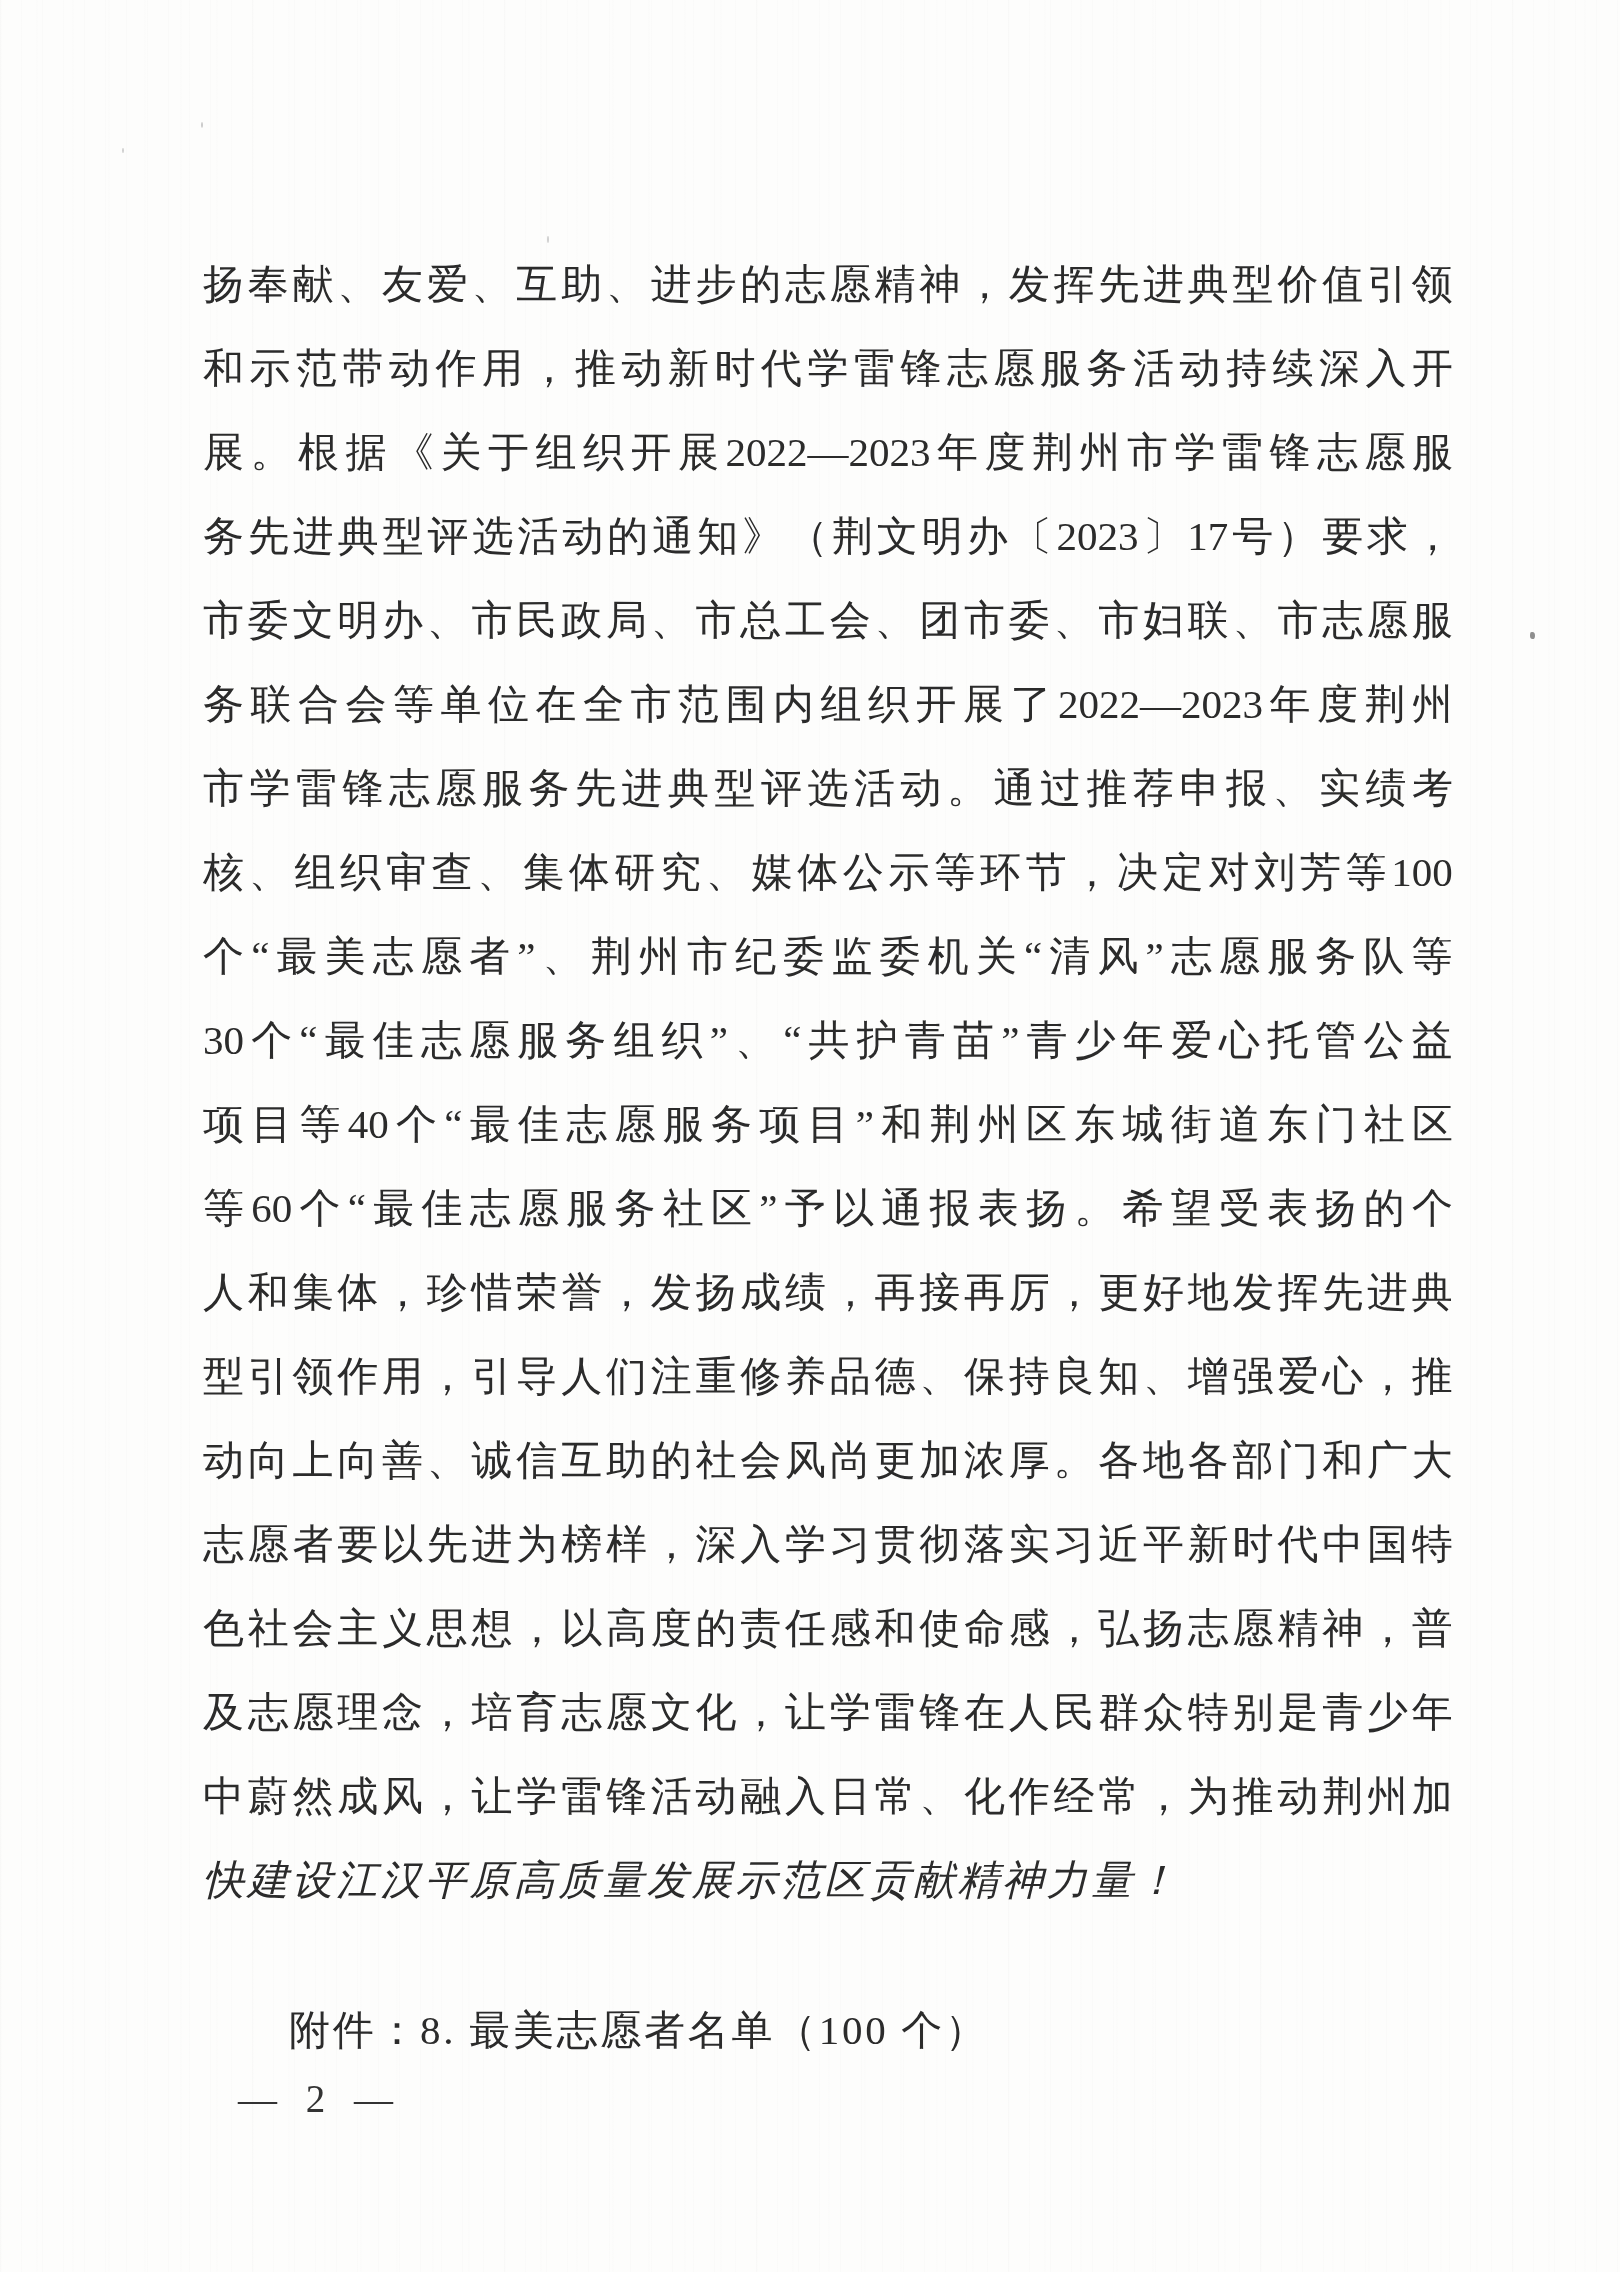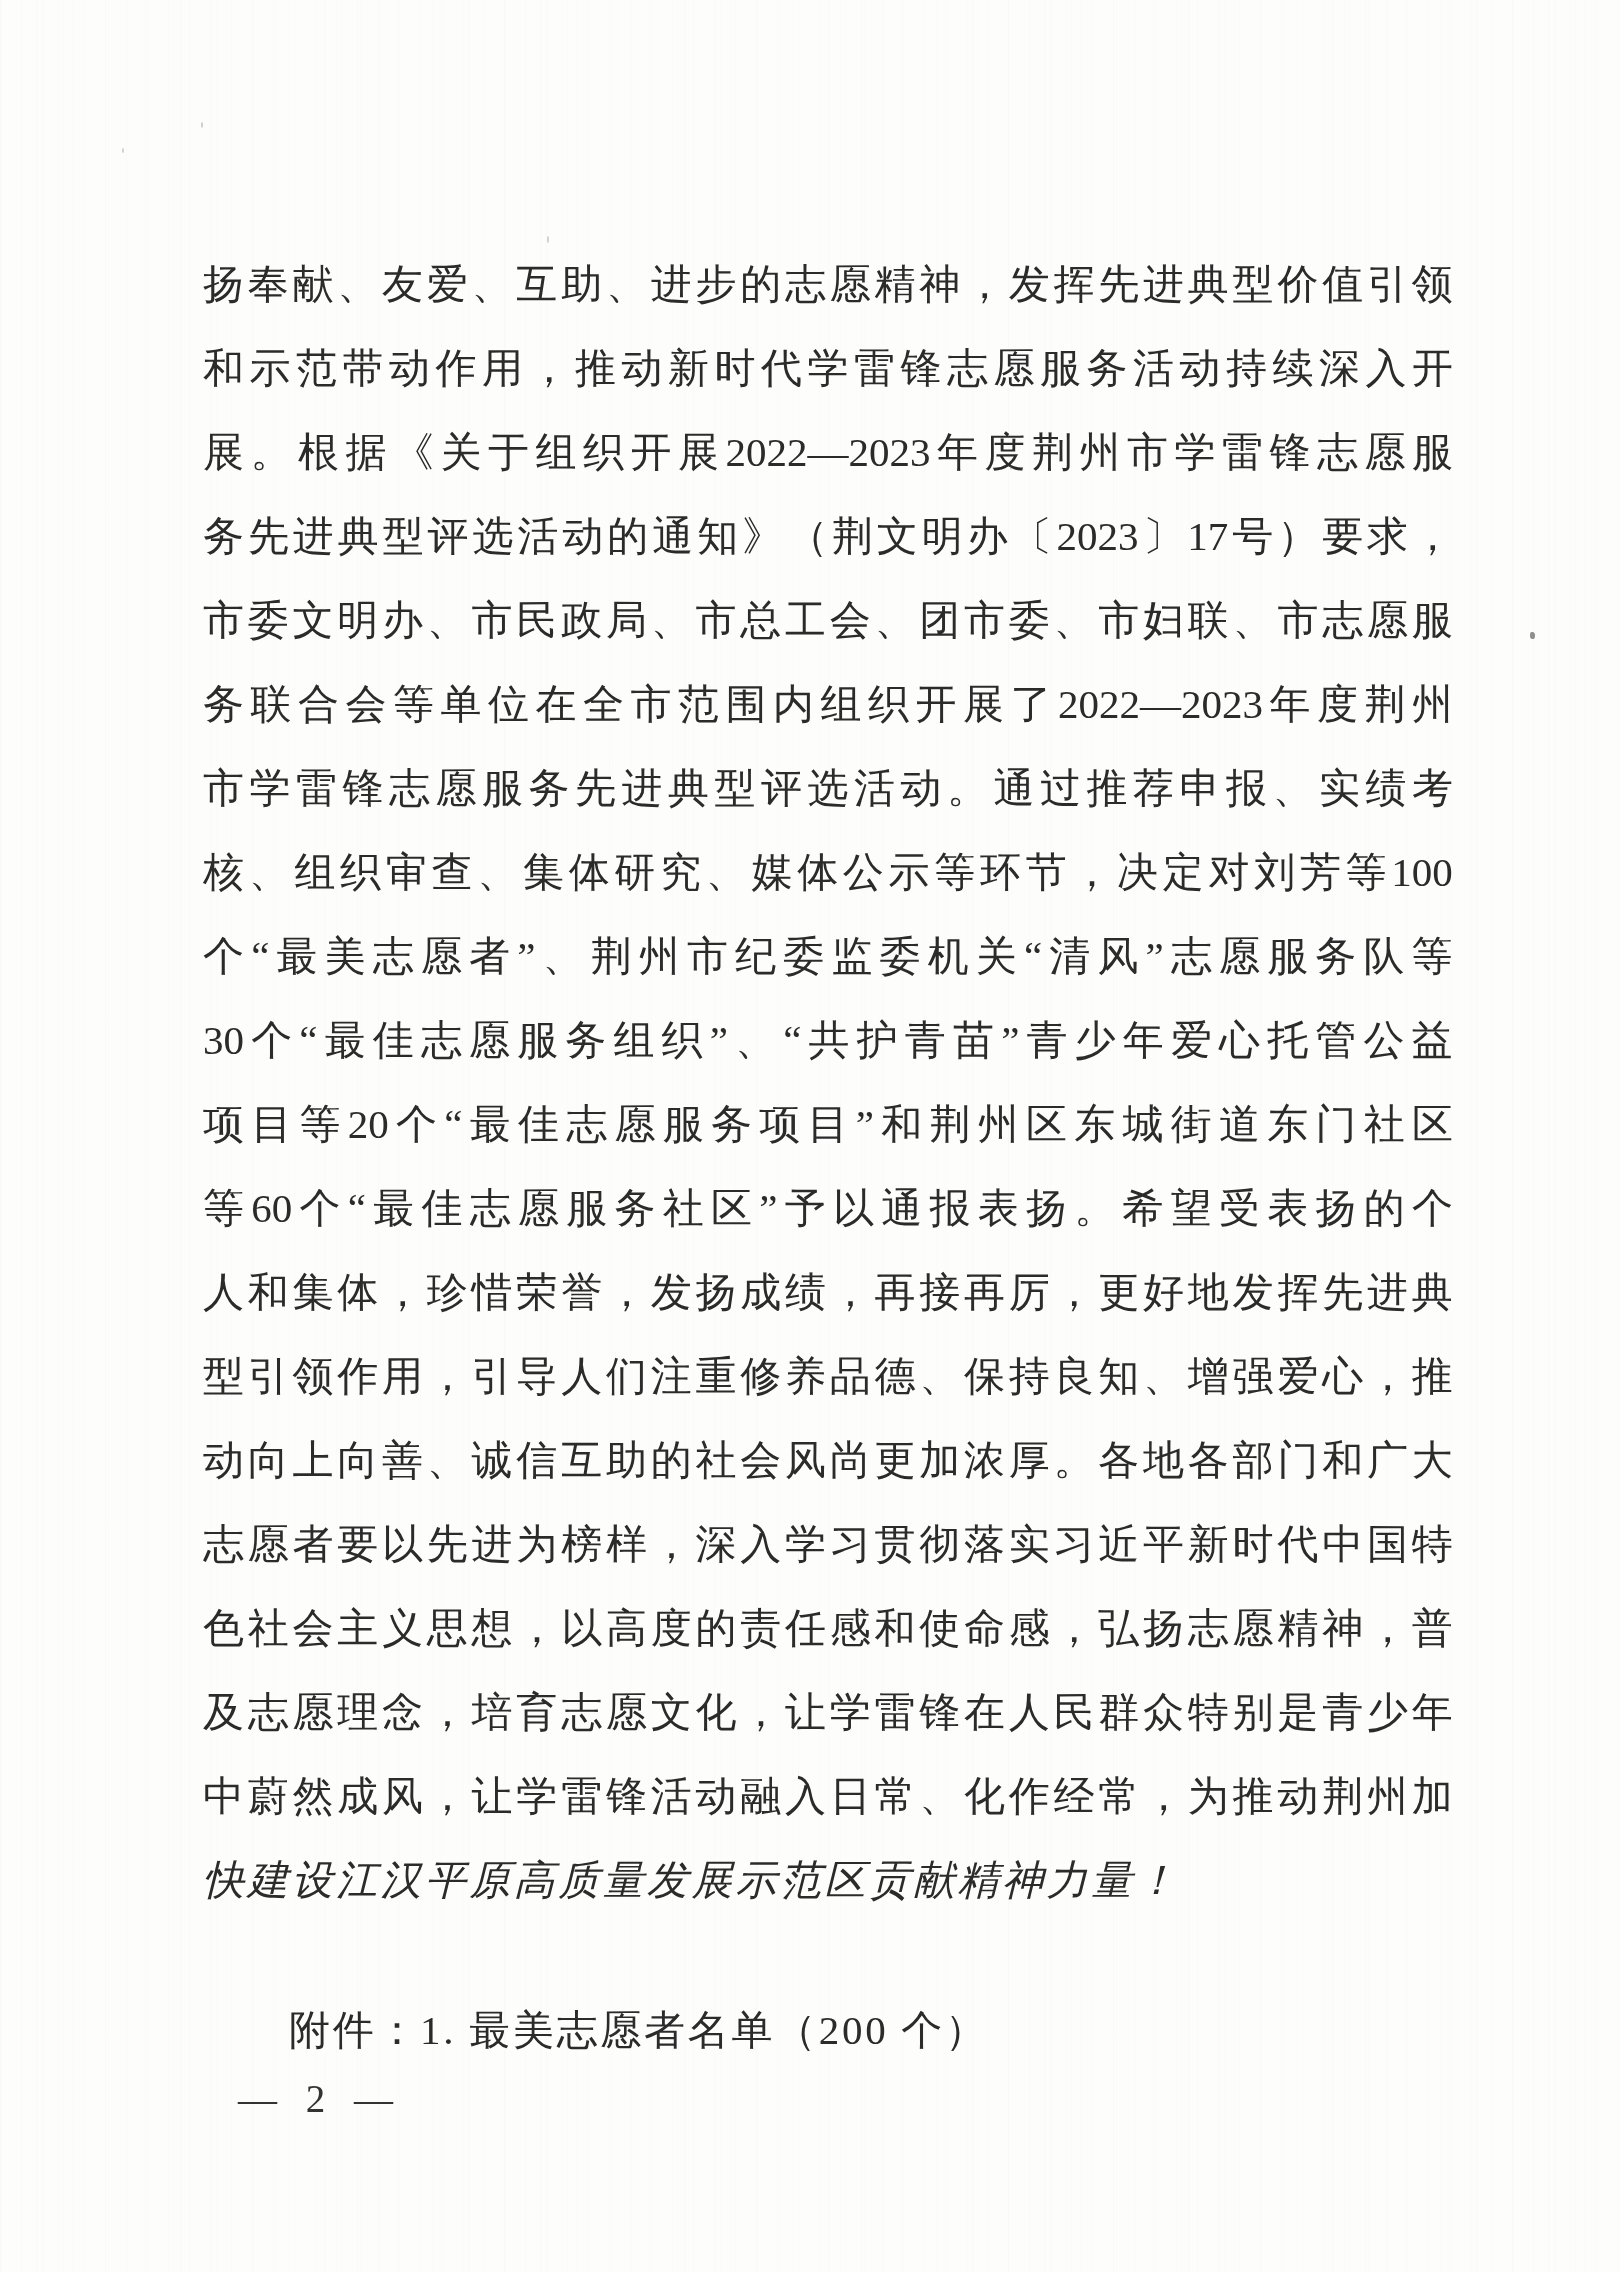--- a/index.html
+++ b/index.html
@@ -373,21 +373,21 @@
         <span>心</span>
         <span>托</span>
         <span>管</span>
         <span>公</span>
         <span>益</span>
       </div>
       <div class="line justified">
         <span>项</span>
         <span>目</span>
         <span>等</span>
-        <span>20</span>
+        <span>40</span>
         <span>个</span>
         <span>“</span>
         <span>最</span>
         <span>佳</span>
         <span>志</span>
         <span>愿</span>
         <span>服</span>
         <span>务</span>
         <span>项</span>
         <span>目</span>
@@ -640,21 +640,21 @@
         <span>为</span>
         <span>推</span>
         <span>动</span>
         <span>荆</span>
         <span>州</span>
         <span>加</span>
       </div>
       <div class="line plain">快建设江汉平原高质量发展示范区贡献精神力量！</div>
     </div>
 
-  <div class="attachment-line">附件：1. 最美志愿者名单（200 个）</div>
+  <div class="attachment-line">附件：8. 最美志愿者名单（100 个）</div>
 
   <div class="page-number">— 2 —</div>
 
   <div class="speck s1"></div>
   <div class="speck s2"></div>
   <div class="speck s3"></div>
   <div class="speck s4"></div>
   <div class="speck s5"></div>
 </div>
 

